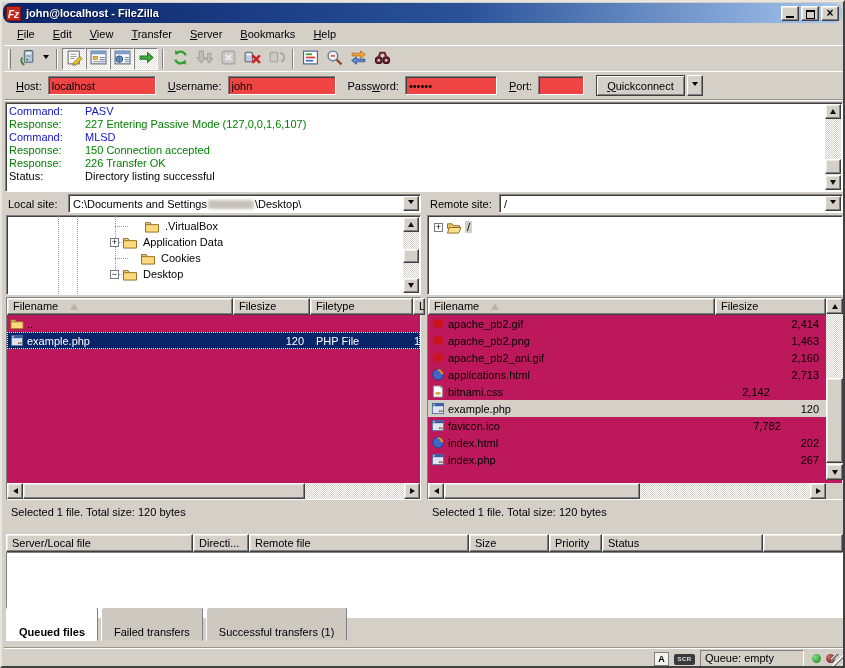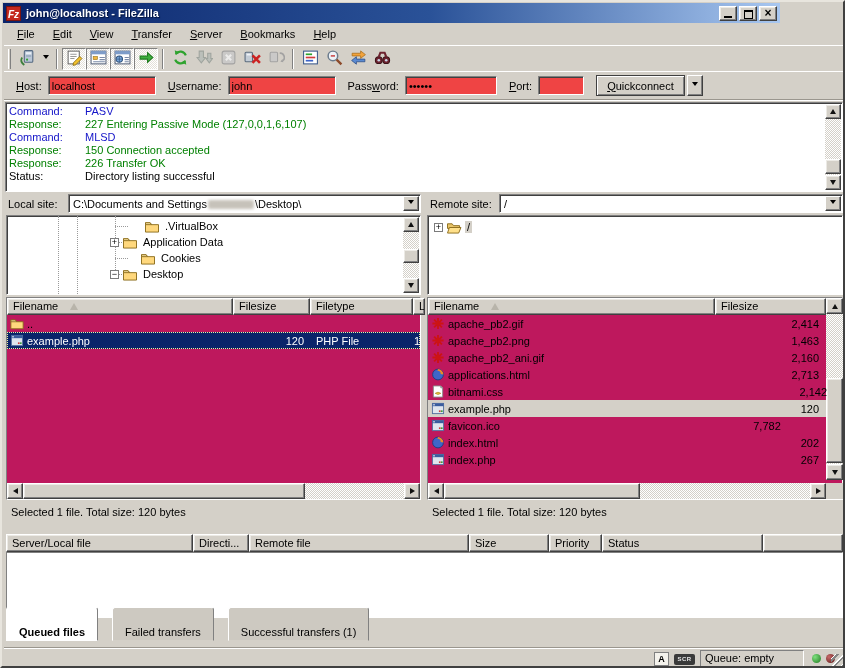--- a/index.html
+++ b/index.html
@@ -1,22 +1,22 @@
 <!DOCTYPE html>
 <html><head>
 <meta charset="utf-8">
 <style>
   html,body{margin:0;padding:0;background:#808080;}
   *{box-sizing:border-box;font-family:"Liberation Sans",sans-serif;}
   .window{position:relative;width:845px;height:668px;background:#d4d0c8;
     border:2px solid;border-color:#e8e5de #404040 #404040 #e8e5de;overflow:hidden;font-size:11px;color:#000;}
   
-  .titlebar{position:absolute;left:1px;top:1px;width:777px;height:20px;
+  .titlebar{position:absolute;left:1px;top:1px;width:839px;height:20px;
     background:linear-gradient(90deg,#0a246a 0%,#2a5298 55%,#a8c7f0 100%);
-    display:flex;align-items:center;padding:0 3px;}
+    display:flex;align-items:center;padding:0 3px;border-radius:8px;}
   .app-icon{width:15px;height:15px;background:#c4281e;color:#fff;font-weight:bold;font-style:italic;
     font-size:10px;line-height:15px;text-align:center;border:1px solid #7a1410;margin-right:5px;flex:none;}
   .title-text{color:#fff;font-weight:bold;font-size:11px;text-shadow:1px 1px 1px #00113a;flex:1;white-space:nowrap;}
   .win-btn{width:18px;height:15px;background:#d4d0c8;border:1px solid;border-color:#fff #404040 #404040 #fff;
     box-shadow:inset -1px -1px 0 #808080,inset 1px 1px 0 #eceae5;margin-left:2px;
     display:flex;align-items:flex-end;justify-content:center;flex:none;position:relative;}
   .glyph-min{width:8px;height:2px;background:#000;margin:0 0 2px 0;}
   .glyph-max{width:9px;height:9px;border:1px solid #000;border-top:2px solid #000;margin-bottom:1px;}
   .glyph-close{position:absolute;inset:0;text-align:center;font-size:12px;font-weight:bold;line-height:13px;}
   
@@ -104,21 +104,21 @@
   .file-row.sel-active{background:#0a246a;color:#fff;outline:1px dotted #f0f0a0;outline-offset:-1px;}
   .file-row.sel-inactive{background:#d4d0c8;}
   .f-cell{position:absolute;white-space:nowrap;}
   .pane-status{position:absolute;top:500px;height:20px;line-height:20px;padding-left:5px;white-space:nowrap;}
   
   .queue-hdr{position:absolute;left:4px;top:532px;width:837px;height:18px;}
   .queue-body{position:absolute;left:4px;top:550px;width:837px;height:66px;background:#fff;
     border:1px solid;border-color:#808080 #fff #fff #808080;}
   .tabs{position:absolute;left:4px;top:618px;width:837px;height:21px;display:flex;align-items:flex-end;}
   .tab{height:19px;background:#cdc9c1;border:1px solid;border-color:#fff #808080 #d4d0c8 #fff;
-    border-radius:3px 3px 0 0;padding:16px 12px;line-height:17px;margin-right:14px;white-space:nowrap;}
+    border-radius:3px 3px 0 0;padding:16px 12px;line-height:17px;margin-right:3px;white-space:nowrap;}
   .tab.active{height:21px;background:#fff;font-weight:bold;border-color:#fff #808080 #fff #fff;}
   
   .statusbar{position:absolute;left:2px;top:645px;width:841px;height:21px;border-top:1px solid #9a968e;
     box-shadow:inset 0 1px 0 #fff;}
   .st-type{position:absolute;left:650px;top:4px;width:15px;height:14px;background:#f4f2ec;border:1px solid #808080;
     font-size:9px;font-weight:bold;text-align:center;line-height:12px;}
   .st-scr{position:absolute;left:670px;top:6px;width:21px;height:11px;background:#3a3a3a;color:#e8e8e8;
     font-size:6px;font-weight:bold;text-align:center;line-height:11px;border-radius:2px;letter-spacing:.5px;}
   .st-queue{position:absolute;left:696px;top:2px;width:104px;height:17px;border:1px solid;
     border-color:#808080 #fff #fff #808080;line-height:15px;padding-left:4px;white-space:nowrap;}
@@ -507,21 +507,21 @@
       </div>
       <div class="file-row" style="top: 85px; width: 398px;">
         <span class="f-icon">
           <svg viewBox="0 0 14 14">
             <path d="M2 1 h8 l2 2 v10 H2z" fill="#fff" stroke="#8a8a8a"></path>
             <path d="M10 1 l2 2 h-2z" fill="#d0d0d0" stroke="#8a8a8a"></path>
             <path d="M4 9 q3-2.5 6 0 q-3 2.5-6 0" fill="#e8c23a" stroke="#a8821a" stroke-width=".7"></path>
           </svg>
         </span>
         <span class="f-name">bitnami.css</span>
-        <span class="f-cell" style="left: 295px; width: 104px; text-align: right;">2,142</span>
+        <span class="f-cell" style="left: 276px; width: 104px; text-align: center;">2,142</span>
       </div>
       <div class="file-row sel-inactive" style="top: 102px; width: 398px;">
         <span class="f-icon">
           <svg viewBox="0 0 14 14">
             <rect x="1" y="1.5" width="12" height="11" fill="#dfe5ee" stroke="#5570a0"></rect>
             <rect x="1" y="1.5" width="12" height="3" fill="#3a5c9e"></rect>
             <rect x="2" y="2.3" width="1.4" height="1.4" fill="#fff"></rect>
             <rect x="8" y="9" width="1.8" height="1.8" fill="#cc3a3a"></rect>
             <rect x="10.2" y="9" width="1.8" height="1.8" fill="#3a9e3a"></rect>
           </svg>

